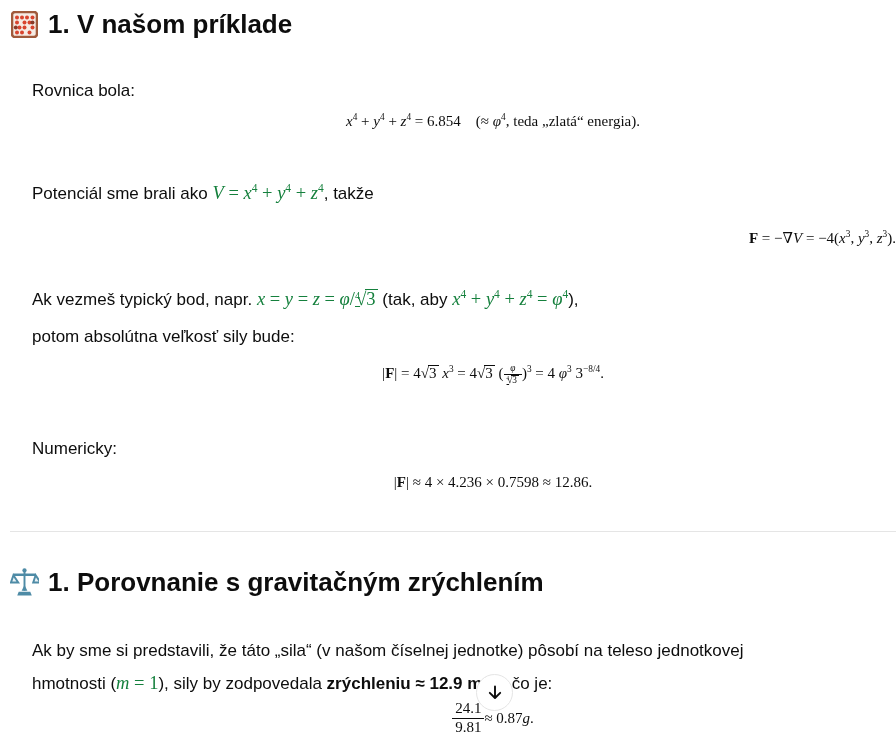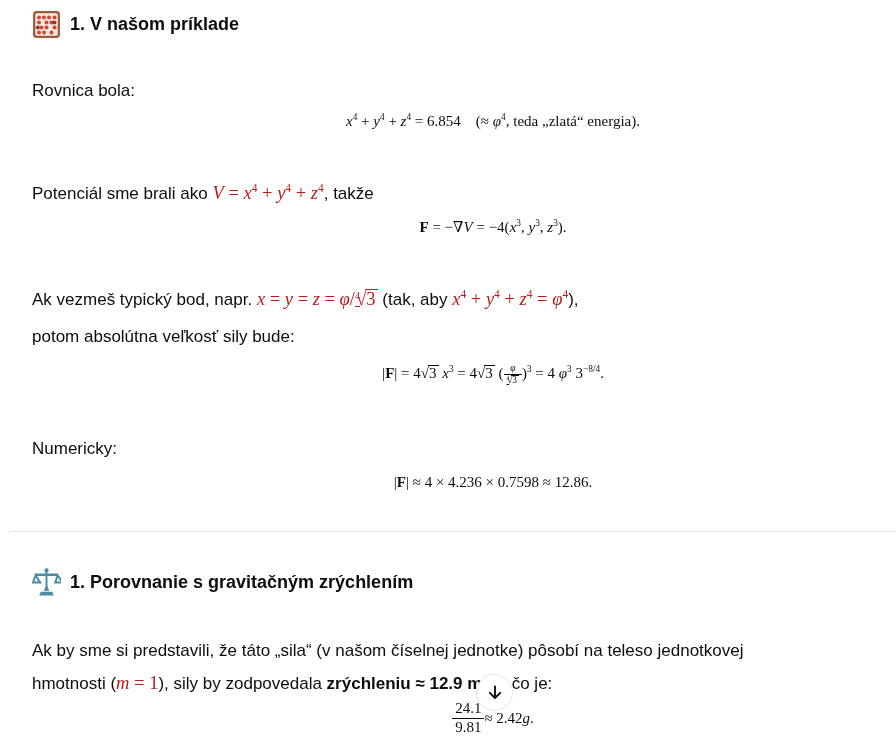--- a/index.html
+++ b/index.html
@@ -3,30 +3,30 @@
 <meta charset="utf-8">
 <style>
   html,body{margin:0;padding:0;}
   body{
     width:896px;height:741px;overflow:hidden;position:relative;
     background:#ffffff;color:#0d0d0d;
     font-family:"Liberation Sans","DejaVu Sans",sans-serif;
     font-size:17px;
   }
   .heading{
-    position:absolute;left:32px;display:flex;align-items:center;gap:9px;
-    font-weight:700;font-size:18px;line-height:32px;color:#0d0d0d;
+    position:absolute;left:10px;display:flex;align-items:center;gap:9px;
+    font-weight:700;font-size:26px;line-height:32px;color:#0d0d0d;
   }
   .heading .emoji{display:inline-flex;width:29px;height:29px;align-items:center;justify-content:center;}
   .para{position:absolute;left:32px;width:874px;line-height:30px;color:#0d0d0d;}
   .b{font-weight:700;}
   
   .math, .math-inline{
     font-family:"Liberation Serif","DejaVu Serif",serif;
-    color:#b91c1c;
+    color:#15803d;
   }
   .math-display{
     position:absolute;left:90px;width:806px;text-align:center;
     font-family:"Liberation Serif","DejaVu Serif",serif;
     font-size:15px;line-height:40px;white-space:nowrap;
   }
   .math-inline{font-size:18.5px;}
   .math-display sup, .math-inline sup{font-size:0.62em;line-height:0;}
   .m-i{font-style:italic;}
   .m-b{font-weight:700;}
@@ -44,21 +44,21 @@
   .msqrt .rad{
     display:inline-block;border-top:1.4px solid currentColor;
     margin-left:-1.5px;padding:0 2px 0 1.5px;line-height:1.05;
   }
   #divider{position:absolute;left:10px;width:886px;height:1px;background:#e5e5e5;}
   
   #h1{top:8px;}
   #p-rovnica{top:59px;}
   #math-equation{top:101px;}
   #p-potencial{top:161px;}
-  #math-force{top:207px;}
+  #math-force{top:218px;text-align:right;}
   #p-bod{top:264px;line-height:37px;}
   #math-magnitude{top:347px;line-height:52px;}
   #p-numericky{top:417px;}
   #math-numeric{top:462px;}
   #divider{top:531px;}
   #h2{top:566px;}
   #p-gravitacia{top:617px;line-height:33px;}
   #math-ratio{top:700px;line-height:26px;display:flex;justify-content:center;align-items:center;}
   #scroll-btn{
     position:absolute;left:476px;top:674px;width:37px;height:37px;
@@ -138,21 +138,21 @@
     <span>1. Porovnanie s gravitačným zrýchlením</span>
   </header>
 
   <p id="p-gravitacia" class="para"><span>Ak by sme si predstavili, že táto „sila“ (v našom číselnej jednotke) pôsobí na teleso jednotkovej</span><br><span>hmotnosti (</span><span class="math-inline"><span class="m-i">m</span><span class="m-r"> = 1</span></span><span>), sily by zodpovedala </span><span class="b">zrýchleniu ≈ 12.9 m/s²</span><span>, čo je:</span></p>
 
   <div id="math-ratio" class="math-display">
       <span class="mfrac">
         <span class="fn"><span class="m-r">24.1</span></span>
         <span class="fd"><span class="m-r">9.81</span></span>
       </span>
-      <span class="m-r"> ≈ 2.42 </span>
+      <span class="m-r"> ≈ 0.87 </span>
       <span class="m-i">g</span>
       <span class="m-r">.</span>
     </div>
 
   <button id="scroll-btn">
     <span style="display:inline-flex;">
       <svg width="20" height="20" viewBox="0 0 20 20" fill="none">
         <path d="M10 3.5 V14.5 M4.8 9.8 L10 15 L15.2 9.8" stroke="#0d0d0d" stroke-width="1.9" stroke-linecap="round" stroke-linejoin="round"></path>
       </svg>
     </span>

